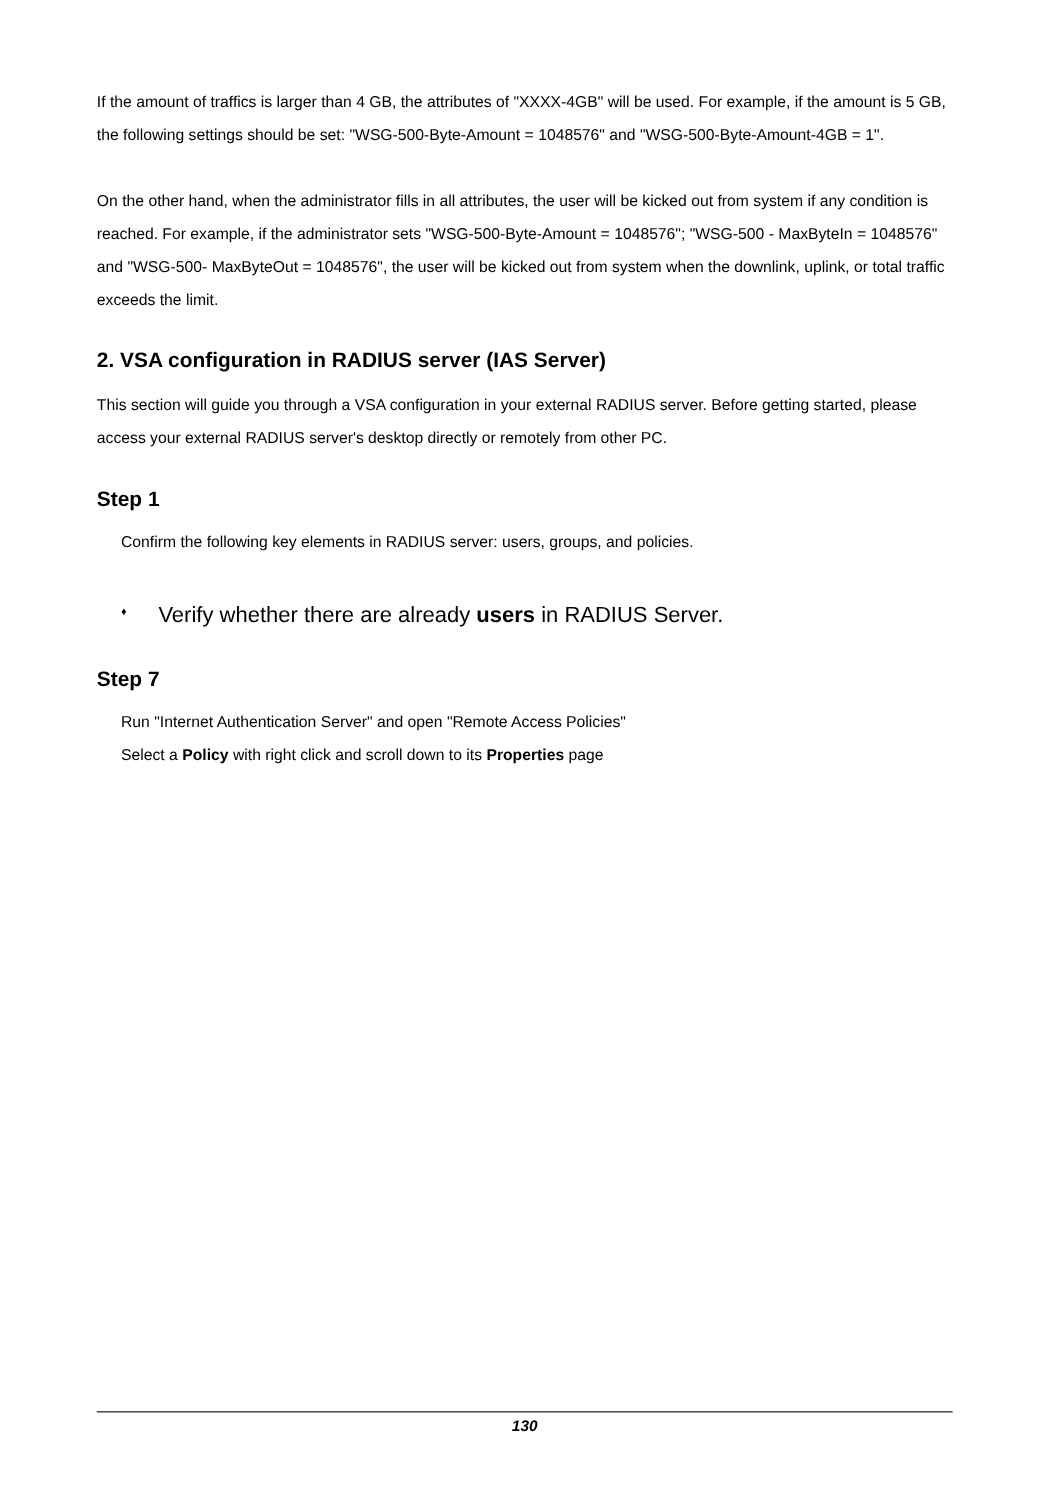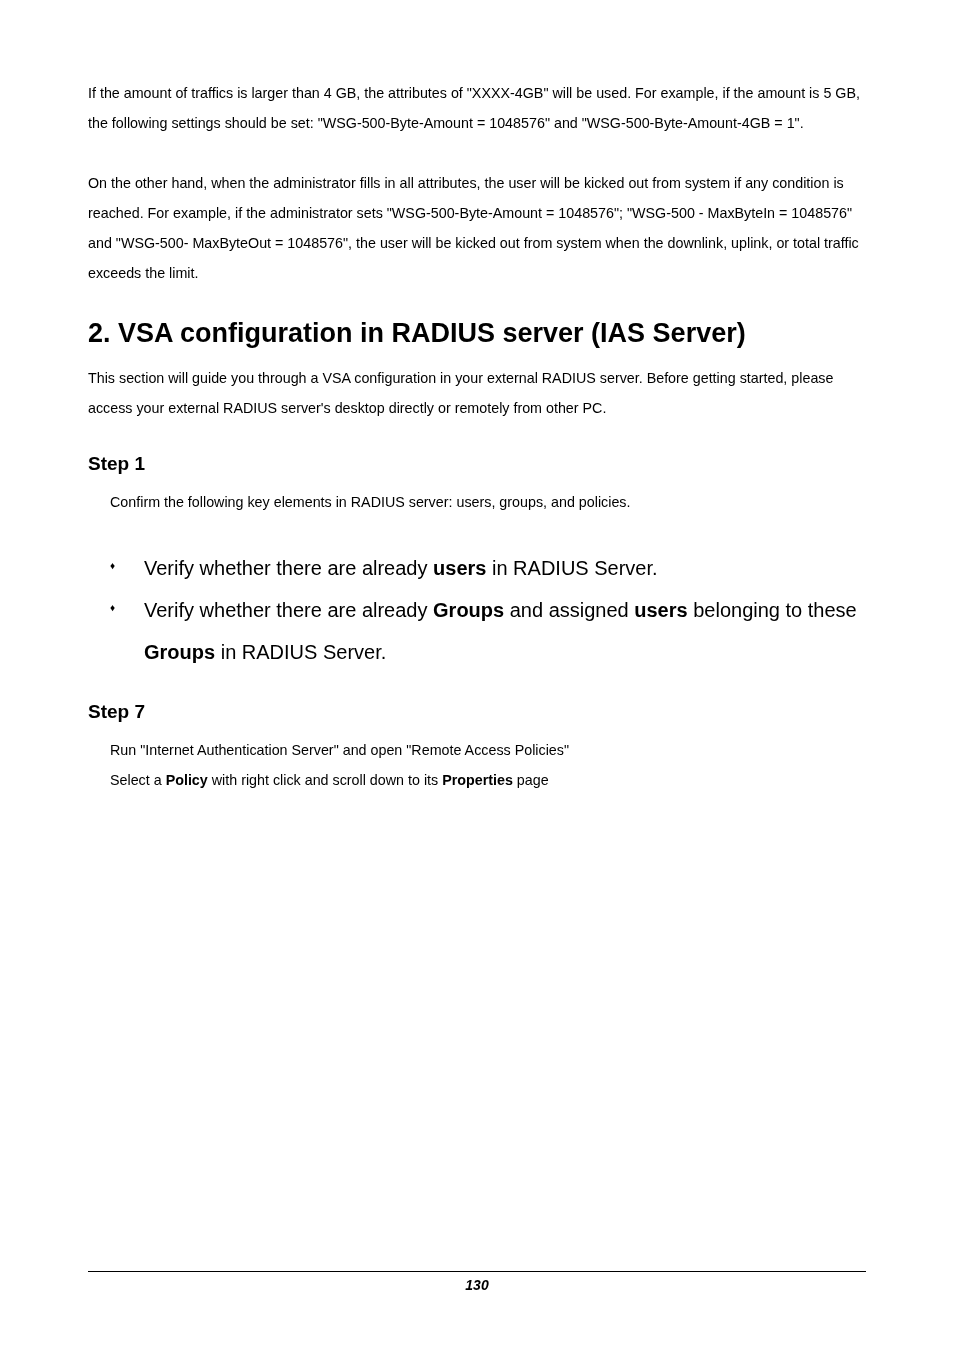--- a/index.html
+++ b/index.html
@@ -11,21 +11,21 @@
     color: #000;
     padding: 78px 88px 50px 88px;
     position: relative;
   }
   .para {
     font-size: 14.3px;
     line-height: 2.1;
     margin-bottom: 30px;
   }
   .h2 {
-    font-size: 27px;
+    font-size: 19px;
     font-weight: bold;
     margin-bottom: 14px;
     margin-top: 8px;
   }
   .h3 {
     font-size: 19px;
     font-weight: bold;
     margin-bottom: 12px;
     margin-top: 5px;
   }
@@ -45,21 +45,21 @@
   }
   .bullet-list li::before {
     content: "\2666";
     position: absolute;
     left: 0;
     font-size: 10px;
     top: 8px;
   }
   .footer {
     position: absolute;
-    bottom: 56px;
+    bottom: 44px;
     left: 88px;
     right: 88px;
     border-top: 1px solid #000;
     text-align: center;
     padding-top: 4px;
   }
   .pagenum {
     font-style: italic;
     font-weight: bold;
     font-size: 14px;
@@ -77,23 +77,20 @@
 <p class="para">This section will guide you through a VSA configuration in your external RADIUS server. Before getting started, please access your external RADIUS server's desktop directly or remotely from other PC.</p>
 
 <h3 class="h3">Step 1</h3>
 
 <p class="para indented" style="">Confirm the following key elements in RADIUS server: users, groups, and policies.</p>
 
 <ul class="bullet-list">
   <li>
     <span>Verify whether there are already </span><b>users</b><span> in RADIUS Server.</span>
   </li>
-  <li>
-    <span>Verify whether there are already </span><b>Groups</b><span> and assigned </span><b>users</b><span> belonging to these </span><b>Groups</b><span> in RADIUS Server.</span>
-  </li>
 </ul>
 
 <h3 class="h3">Step 7</h3>
 
 <div class="indented">
   <p style="font-size:14.3px; line-height:2.1;">Run "Internet Authentication Server" and open "Remote Access Policies"</p>
   <p style="font-size:14.3px; line-height:2.1;">
     <span>Select a </span><b>Policy</b><span> with right click and scroll down to its </span><b>Properties</b><span> page</span>
   </p>
 </div>

